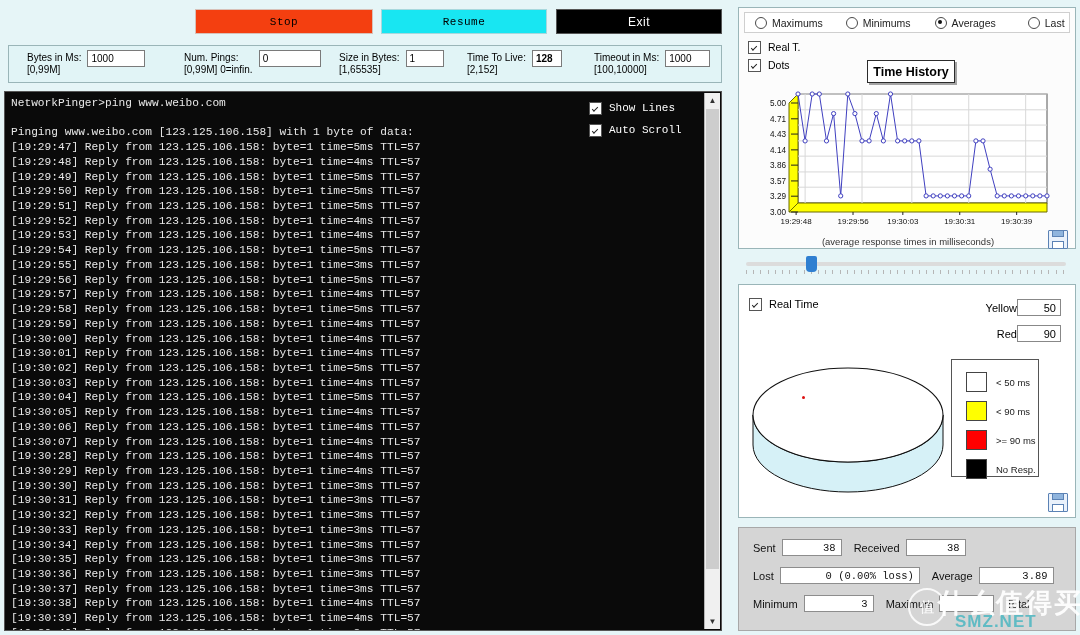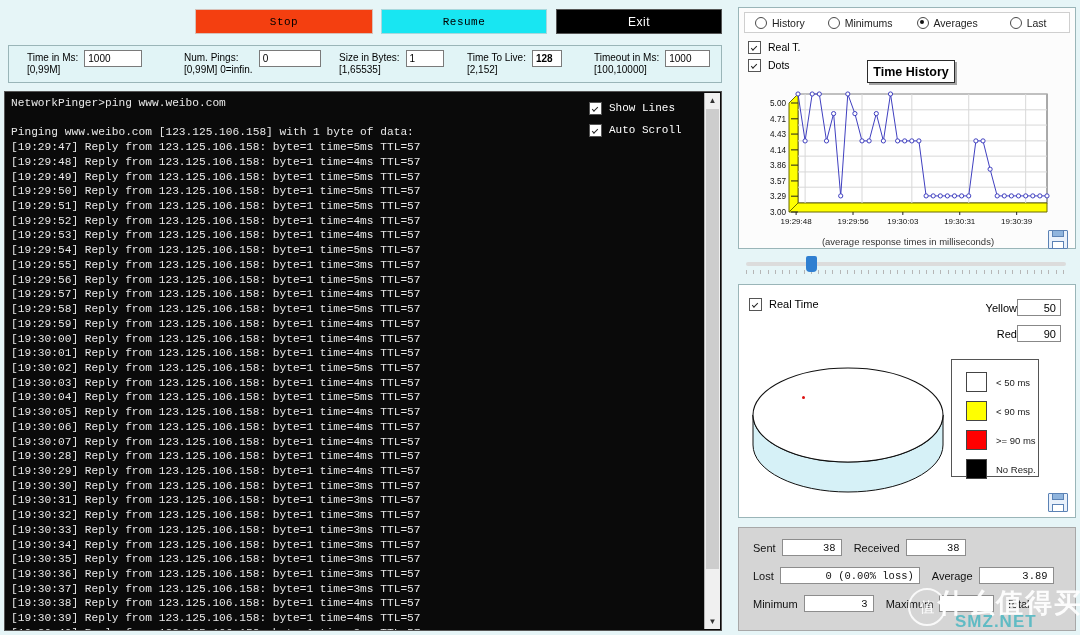--- a/index.html
+++ b/index.html
@@ -195,21 +195,21 @@
 
     <div class="btn-row">
       <div class="btn btn-resume">Resume</div>
       <div class="btn btn-stop">Stop</div>
       <div class="btn btn-exit">Exit</div>
     </div>
 
     <div class="params-box">
       <div class="param p1">
         <div class="lbl">
-          <span>Time in Ms:</span>
+          <span>Bytes in Ms:</span>
           <span>[0,99M]</span>
         </div>
         <input value="1000" style="">
       </div>
       <div class="param p2">
         <div class="lbl">
           <span>Num. Pings:</span>
           <span>[0,99M] 0=infin.</span>
         </div>
         <input value="0" style="">
@@ -259,21 +259,21 @@
     </div>
   </div>
 
   <div class="right-col">
 
     <div class="panel panel-hist">
 
       <div class="radio-row">
         <div class="radio-item r1">
           <span class="radio"></span>
-          <span>History</span>
+          <span>Maximums</span>
         </div>
         <div class="radio-item r2">
           <span class="radio"></span>
           <span>Minimums</span>
         </div>
         <div class="radio-item r3">
           <span class="radio on"></span>
           <span>Averages</span>
         </div>
         <div class="radio-item r4">

